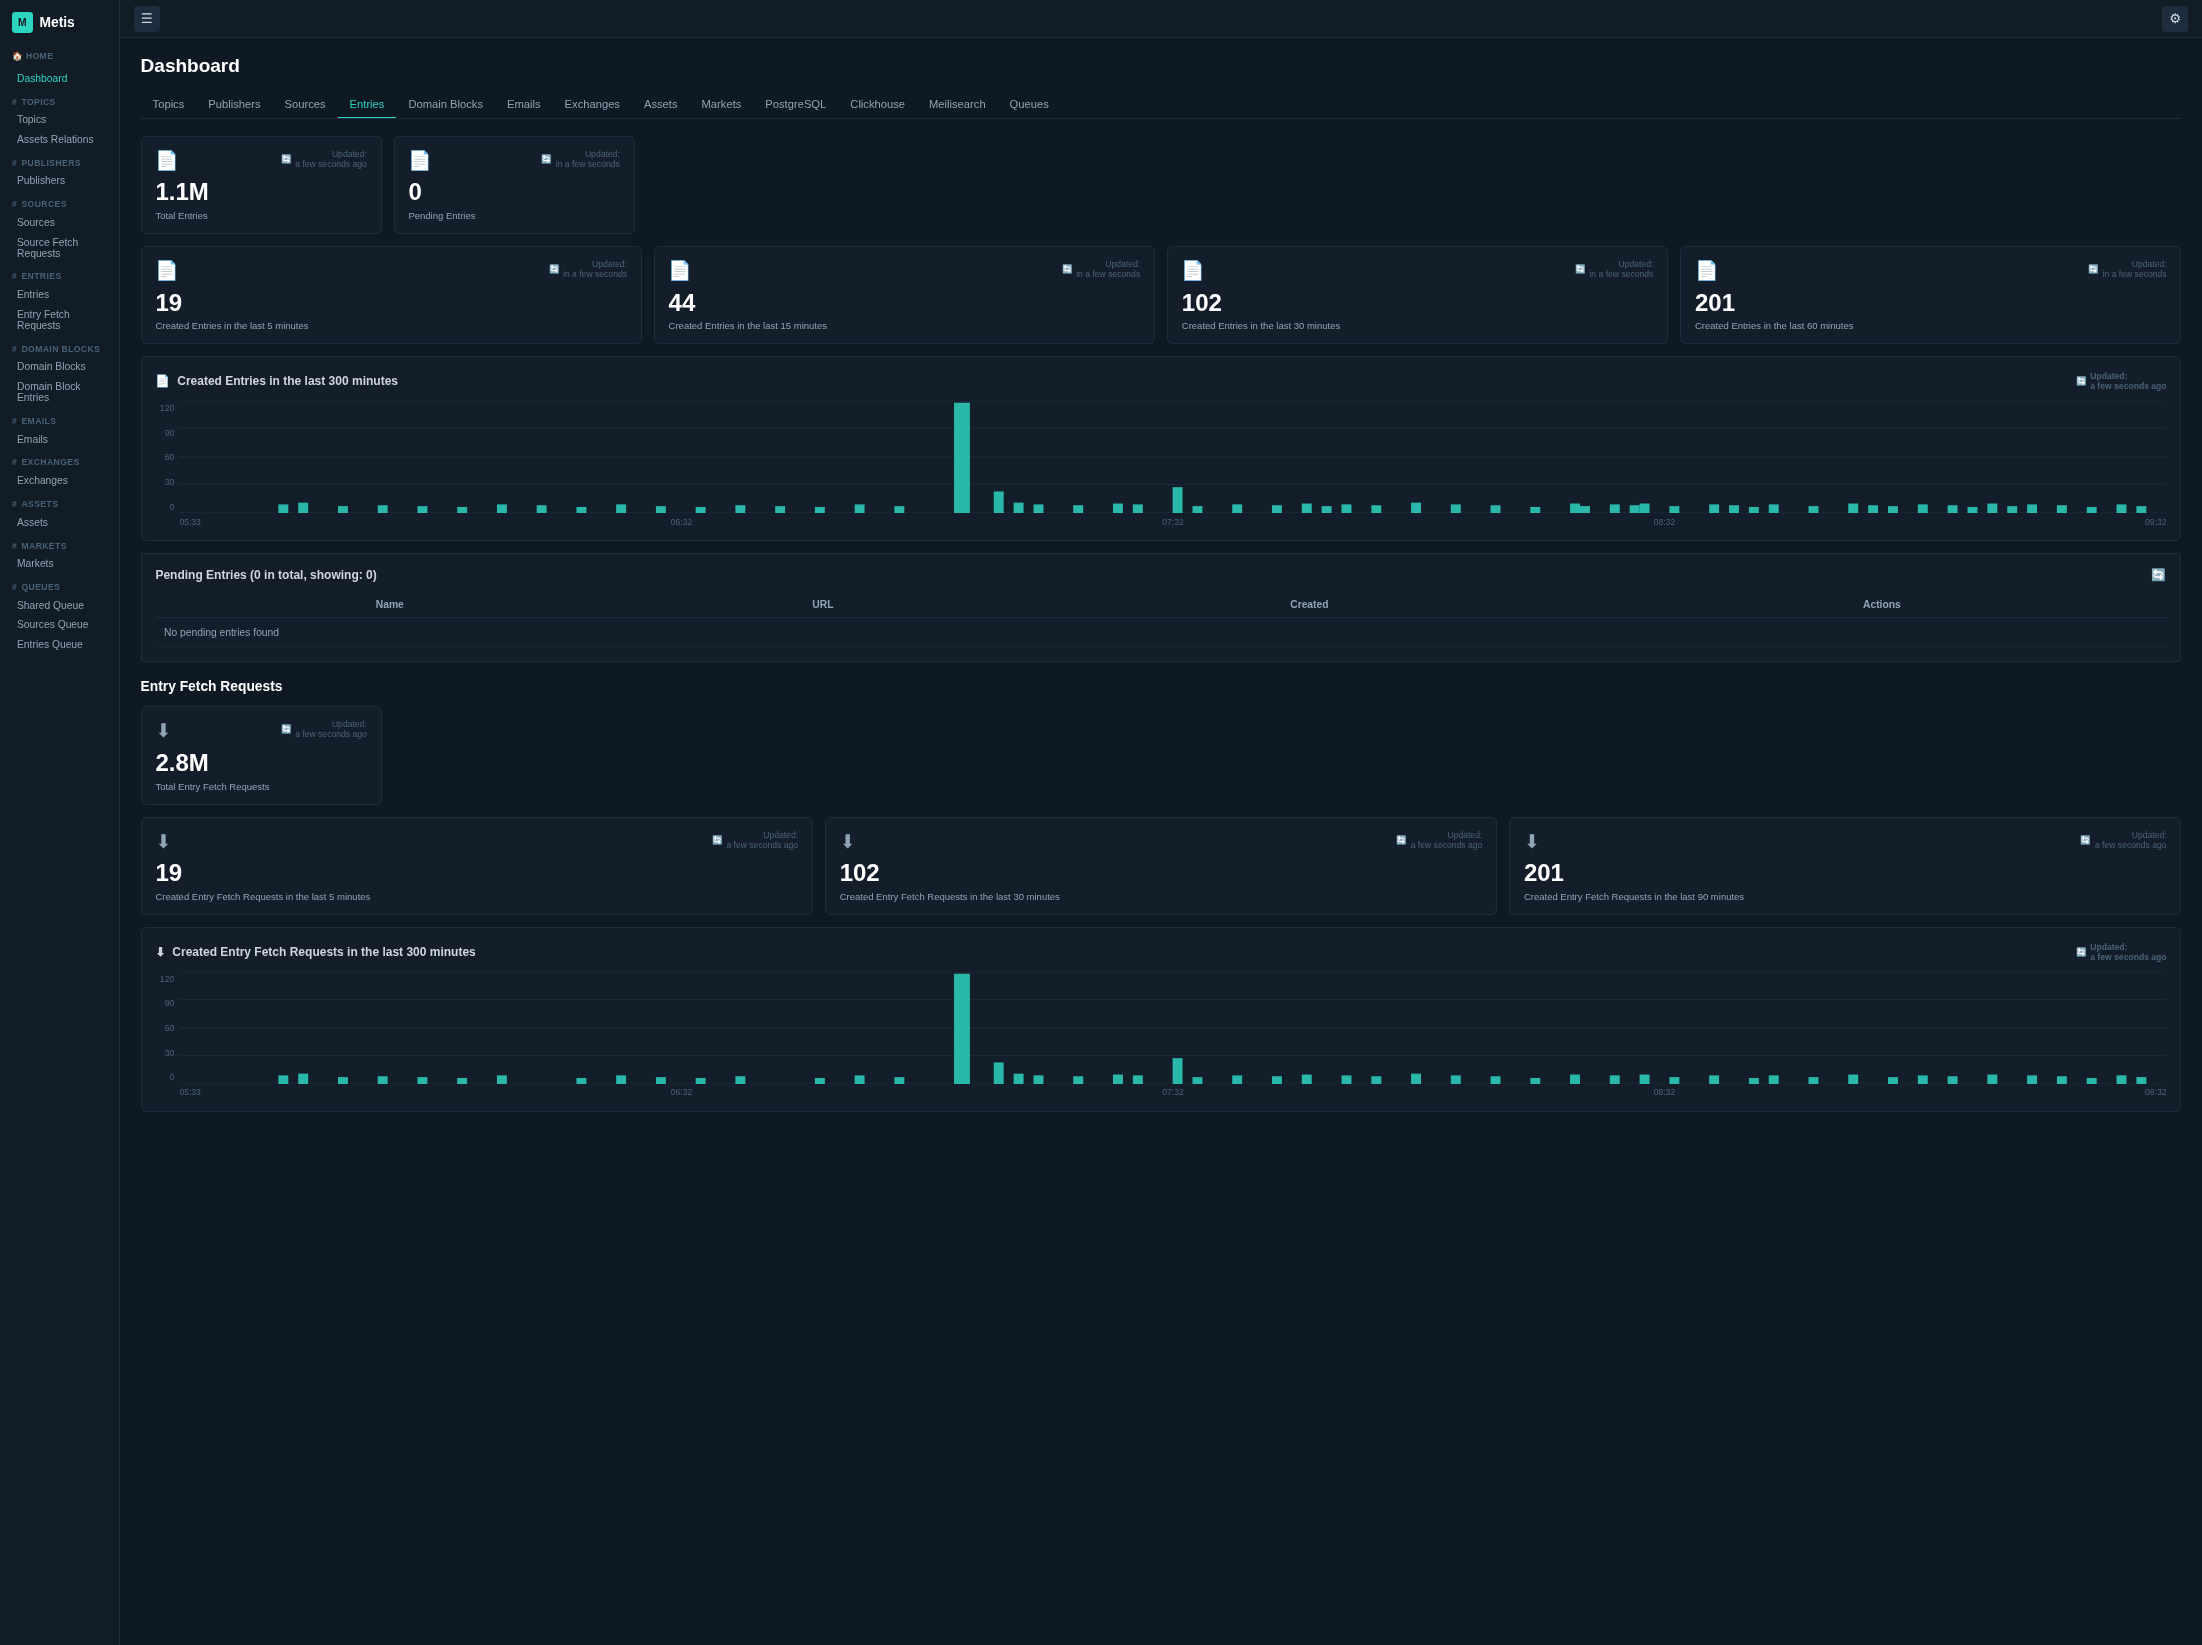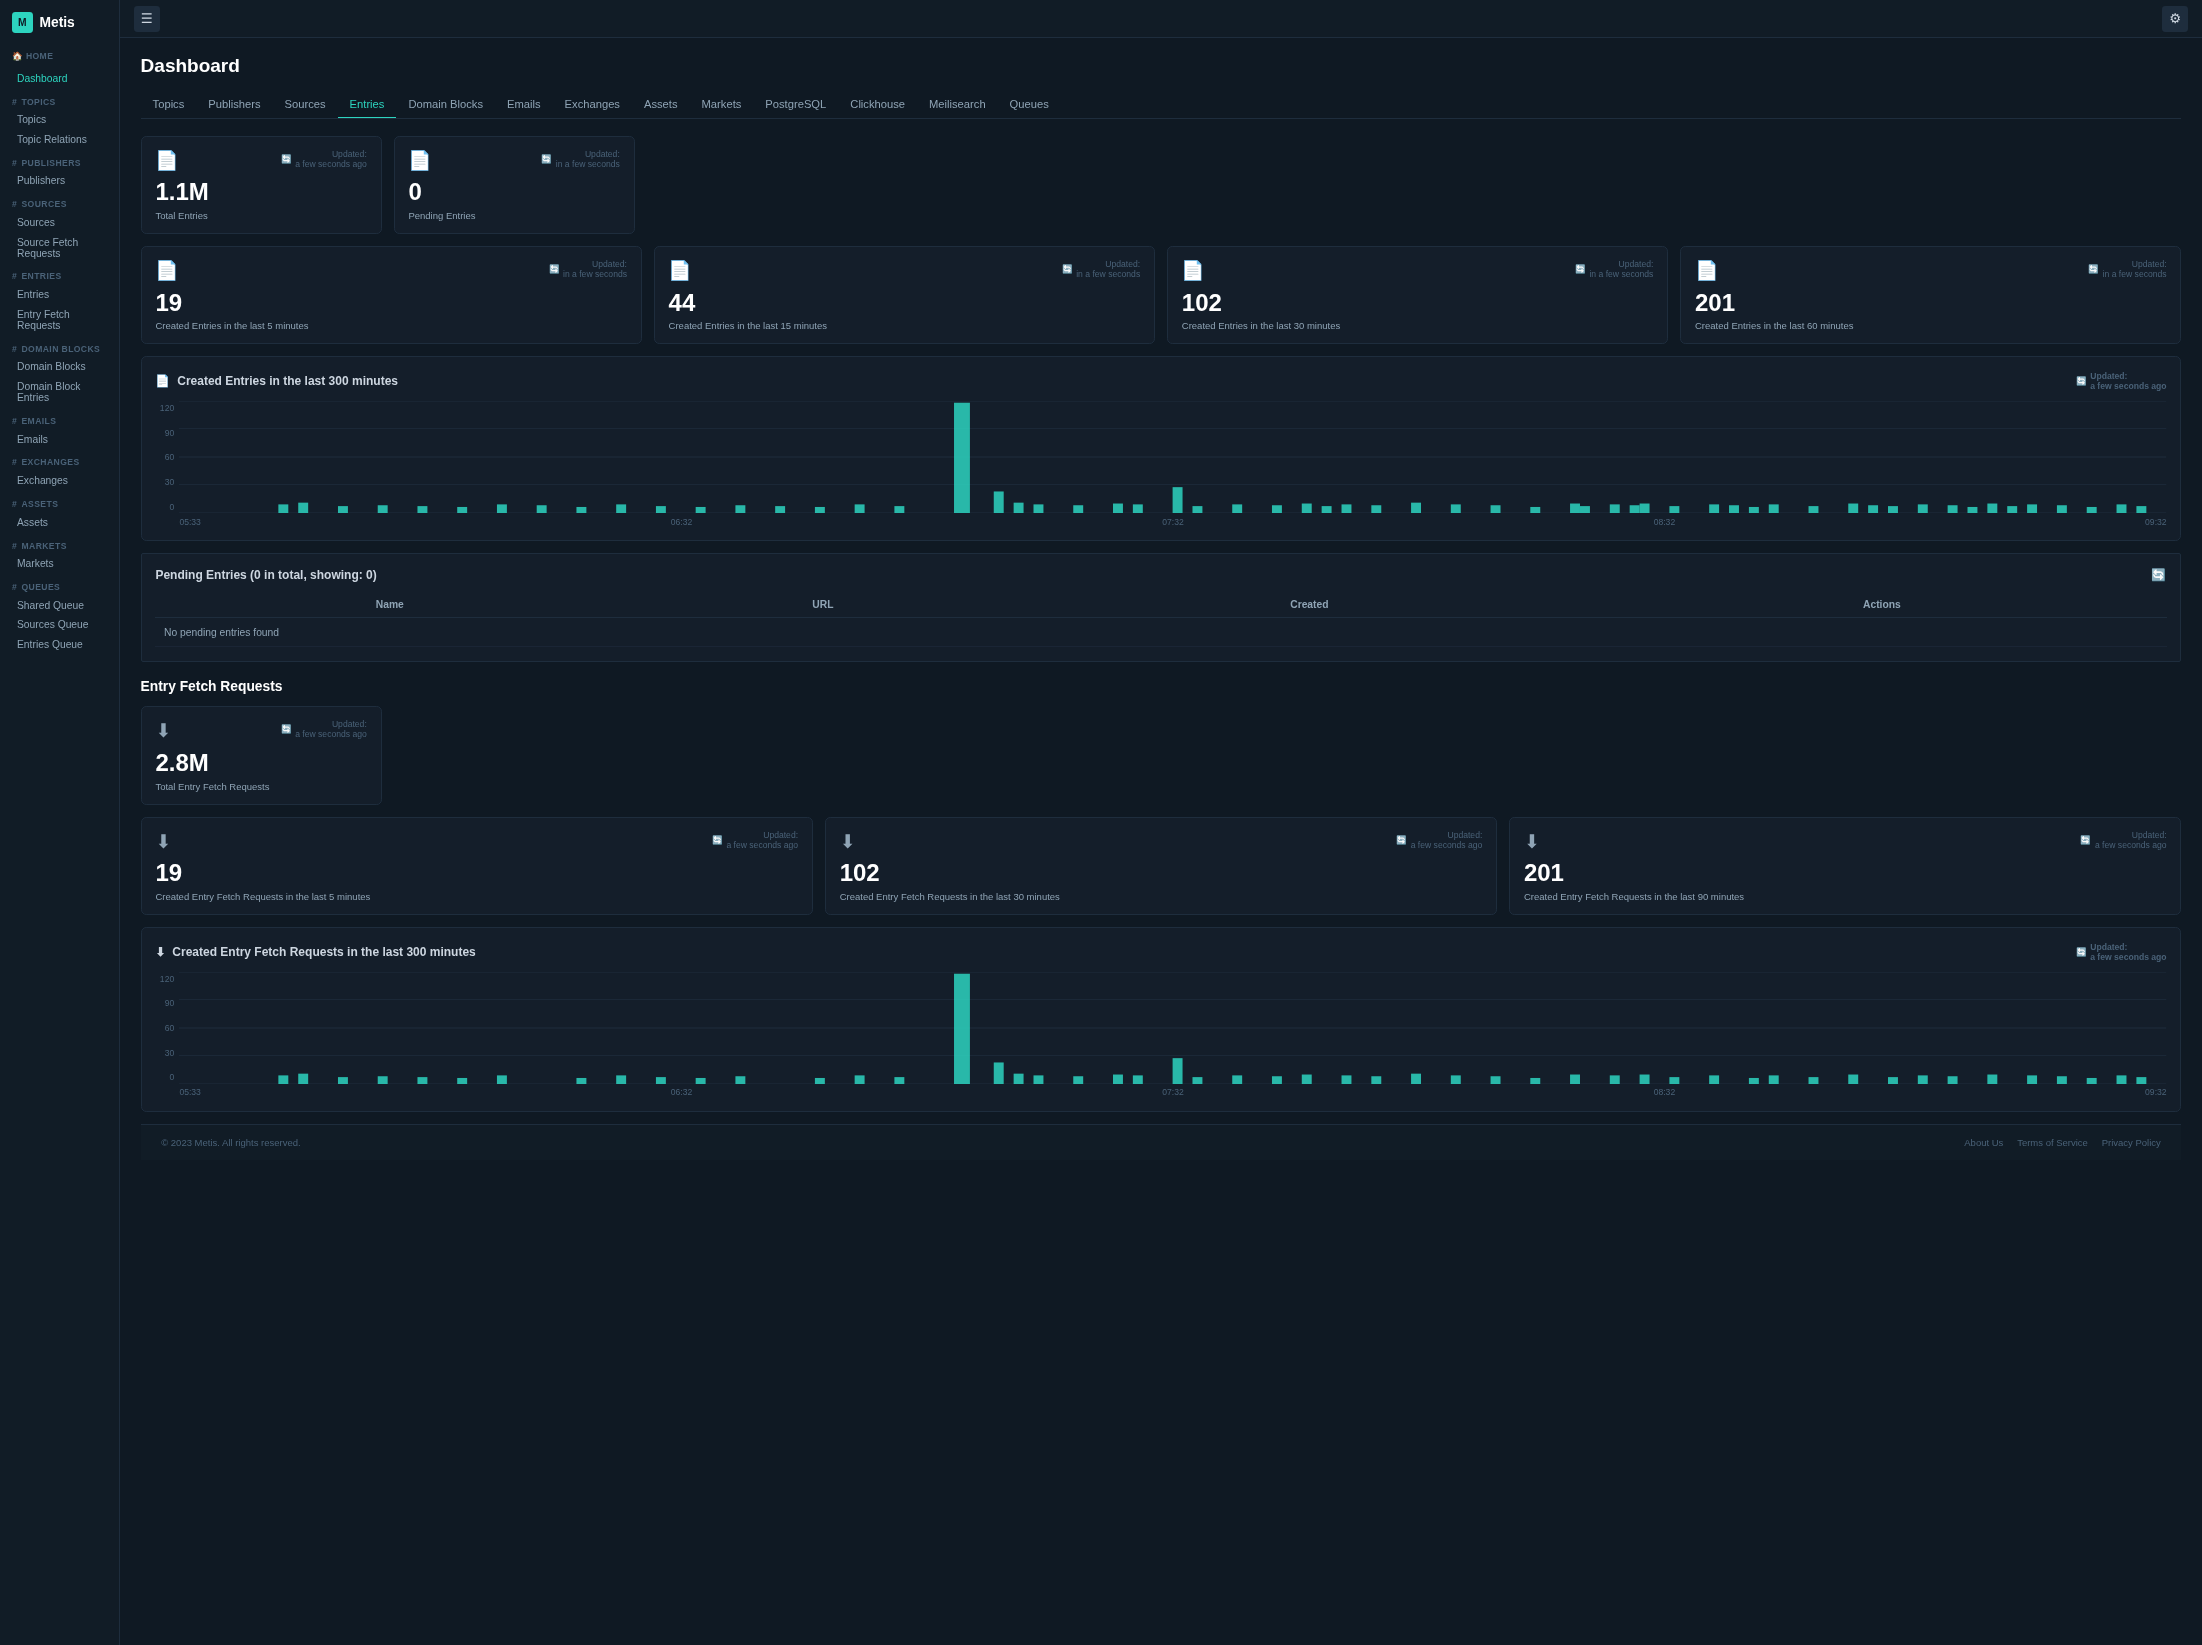--- a/index.html
+++ b/index.html
@@ -75,21 +75,21 @@
     <span>Metis</span>
   </div>
 
   <div class="sidebar-home">
     <span style="font-size:8.6px;color:#4a6278;font-weight:700;letter-spacing:0.4px;">🏠 HOME</span>
   </div>
   <div class="sidebar-item active">Dashboard</div>
 
   <div class="sidebar-section-label" style="font-size:8.6px;color:#4a6278;padding:8.6px 12px 3.4px;letter-spacing:0.4px;">TOPICS</div>
   <div class="sidebar-item">Topics</div>
-  <div class="sidebar-item">Topic Relations</div>
+  <div class="sidebar-item">Assets Relations</div>
 
   <div class="sidebar-section-label" style="font-size:8.6px;color:#4a6278;padding:8.6px 12px 3.4px;letter-spacing:0.4px;">PUBLISHERS</div>
   <div class="sidebar-item">Publishers</div>
 
   <div class="sidebar-section-label" style="font-size:8.6px;color:#4a6278;padding:8.6px 12px 3.4px;letter-spacing:0.4px;">SOURCES</div>
   <div class="sidebar-item">Sources</div>
   <div class="sidebar-item">Source Fetch Requests</div>
 
   <div class="sidebar-section-label" style="font-size:8.6px;color:#4a6278;padding:8.6px 12px 3.4px;letter-spacing:0.4px;">ENTRIES</div>
   <div class="sidebar-item">Entries</div>
@@ -505,23 +505,15 @@
       </div>
       <div class="chart-xaxis">
         <span>05:33</span>
         <span>06:32</span>
         <span>07:32</span>
         <span>08:32</span>
         <span>09:32</span>
       </div>
     </div>
 
-    <div class="footer">
-      <span>© 2023 Metis. All rights reserved.</span>
-      <div class="footer-links">
-        <span class="footer-link">About Us</span>
-        <span class="footer-link">Terms of Service</span>
-        <span class="footer-link">Privacy Policy</span>
-      </div>
-    </div>
   </div>
 </div>
 
 
 </body></html>

